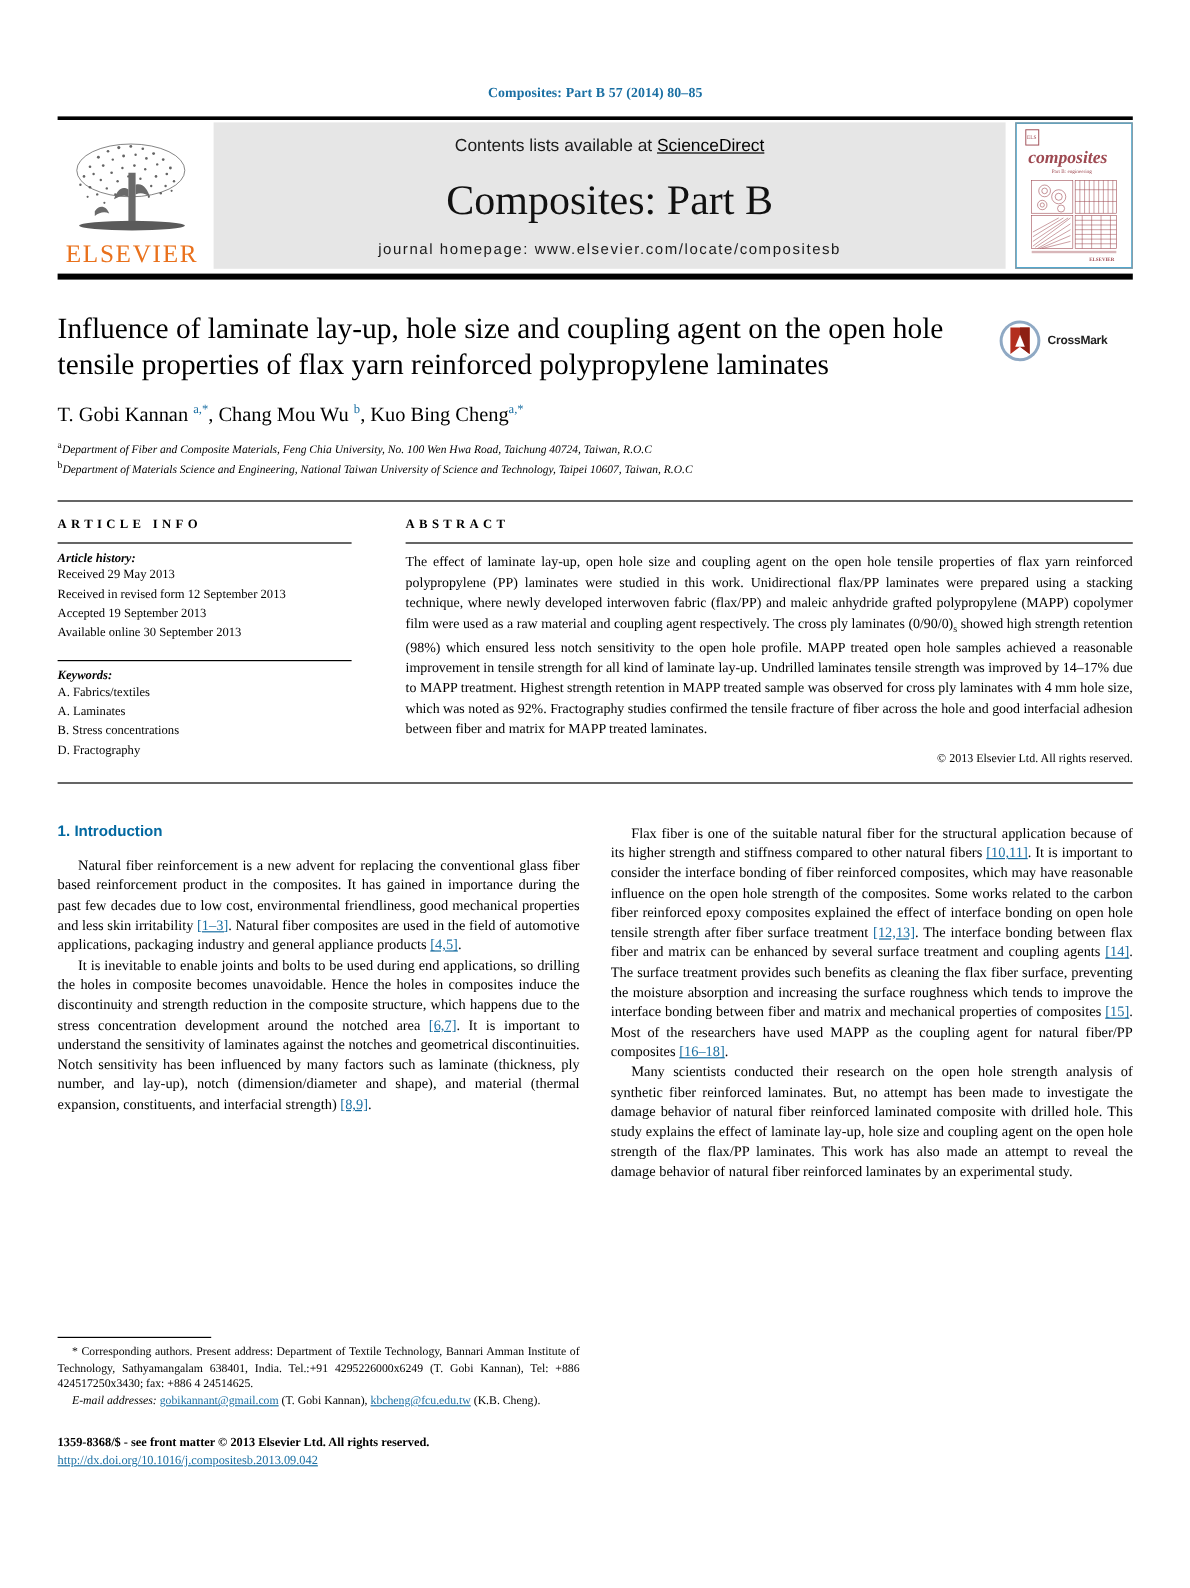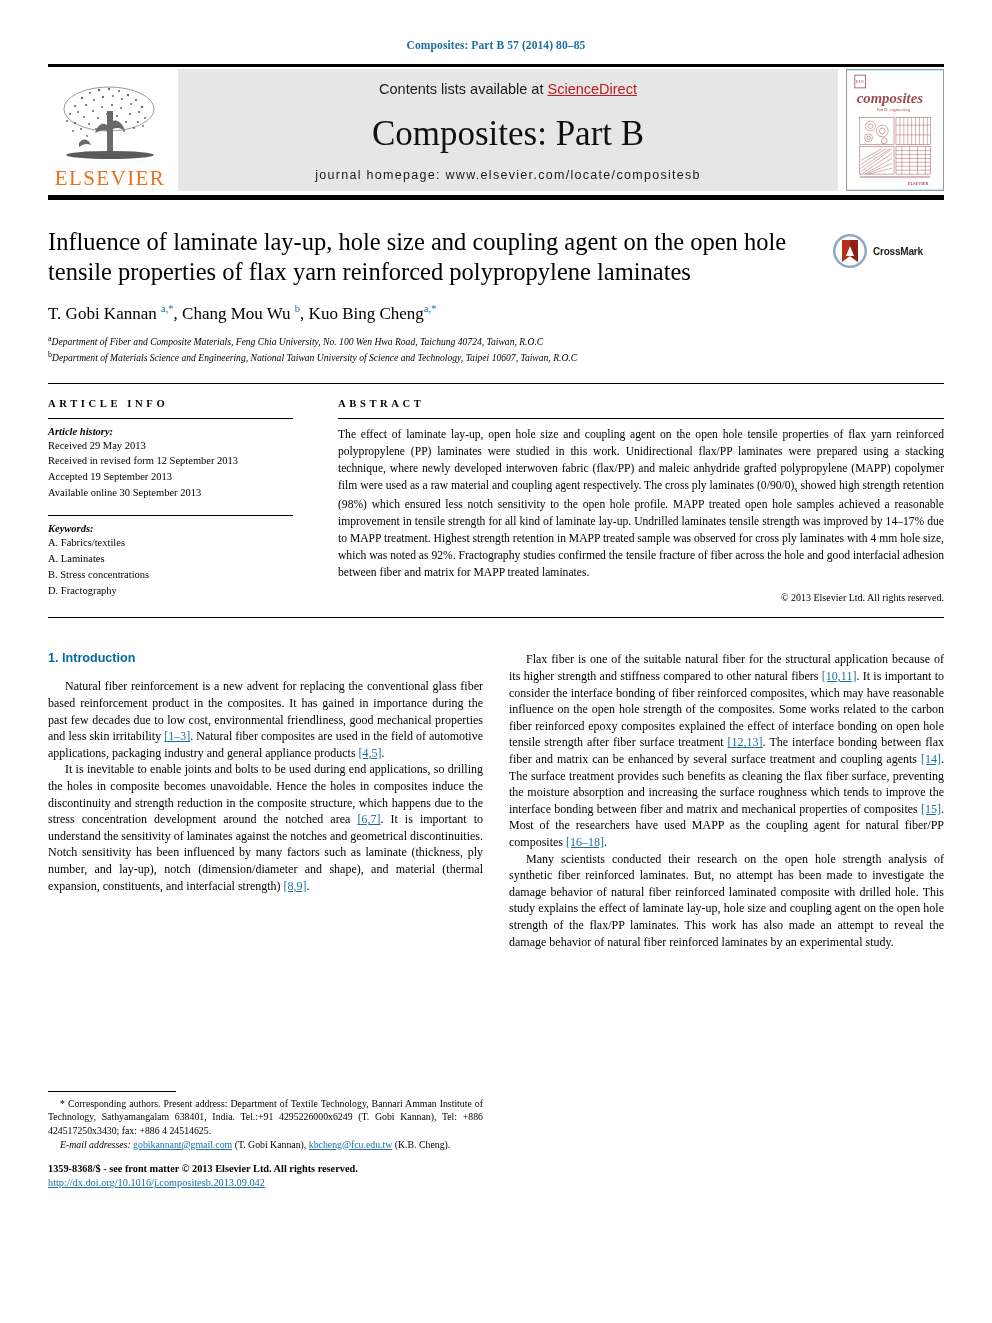--- a/index.html
+++ b/index.html
@@ -20,21 +20,21 @@
   .page {
     position: relative;
     width: 992px;
     height: 1323px;
     padding: 0;
   }
 
   
   .running-head {
     text-align: center;
-    padding-top: 39px;
+    padding-top: 72px;
     font-size: 11.5px;
     font-weight: bold;
     color: #1a6fa3;
     letter-spacing: 0.1px;
   }
 
   
   .masthead-wrap {
     margin: 13px 48px 0 48px;
     border-top: 3px solid #000;
@@ -74,21 +74,21 @@
     align-items: center;
     padding: 12px 0 9px 0;
     margin-left: 6px;
     margin-right: 8px;
   }
   .contents-line {
     font-family: "Liberation Sans", sans-serif;
     font-size: 14.5px;
     color: #1a1a1a;
   }
-  .contents-line .sd-link { color: #b91c1c; }
+  .contents-line .sd-link { color: #000000; }
   .journal-title {
     font-family: "Liberation Serif", serif;
     font-size: 35px;
     color: #111;
     line-height: 1;
     margin: 2px 0 0 0;
   }
   .homepage-line {
     font-family: "Liberation Sans", sans-serif;
     font-size: 12.5px;
@@ -253,21 +253,21 @@
     line-height: 1.4;
     text-align: justify;
     margin: 0;
     color: #000;
   }
   .footnote .indent { text-indent: 12px; display: block; }
   .footnote em { font-style: italic; }
   .link { color: #1a6fa3; }
 
   .issn-block {
-    margin-top: 10px;
+    margin-top: 21px;
     font-size: 10.3px;
     line-height: 1.45;
     font-weight: bold;
   }
   .issn-doi { font-weight: normal; color: #1a6fa3; }
 
   sub { font-size: 0.72em; }
 </style>
 </head>
 <body>

